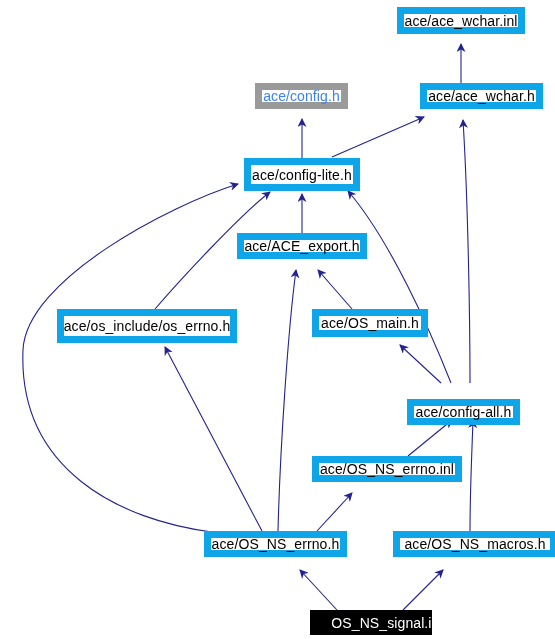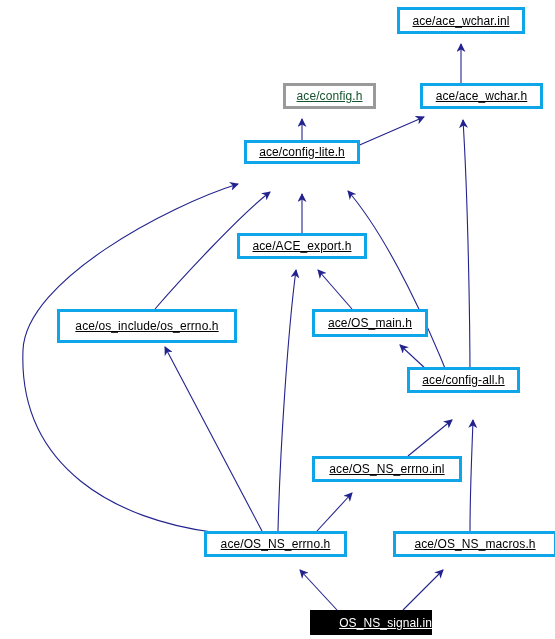--- a/index.html
+++ b/index.html
@@ -24,32 +24,30 @@
     width: 555px;
     height: 639px;
   }
   .node {
     position: absolute;
     box-sizing: border-box;
     display: flex;
     align-items: center;
     justify-content: center;
     background: #ffffff;
-    border: 3px solid #0ea5e9;
-    font-size: 12px;
+    border: 7px solid #0ea5e9;
+    font-size: 14px;
     line-height: 1;
     color: #000000;
     white-space: nowrap;
     letter-spacing: 0.1px;
-    text-decoration: underline;
   }
   .node.gray-node {
     border-color: #9a9a9a;
-    color: #14532d;
-    margin-left: 28px;
+    color: #3b82f6;
   }
   .node.current-node {
     background: #000000;
     border-color: #000000;
     color: #ffffff;
   }
   .node-label {
     display: block;
   }
 </style>
@@ -88,33 +86,33 @@
   <div id="node-group">
       <div class="node" style="left: 397px; top: 7px; width: 128px; height: 27px;">
         <span class="node-label">ace/ace_wchar.inl</span>
       </div>
       <div class="node" style="left: 420px; top: 83px; width: 123px; height: 26px;">
         <span class="node-label">ace/ace_wchar.h</span>
       </div>
       <div class="node gray-node" style="left: 255px; top: 83px; width: 93px; height: 26px;">
         <span class="node-label">ace/config.h</span>
       </div>
-      <div class="node" style="left: 244px; top: 140px; width: 116px; height: 24px;">
+      <div class="node" style="left: 244px; top: 158px; width: 116px; height: 33px;">
         <span class="node-label">ace/config-lite.h</span>
       </div>
       <div class="node" style="left: 237px; top: 233px; width: 130px; height: 26px;">
         <span class="node-label">ace/ACE_export.h</span>
       </div>
       <div class="node" style="left: 57px; top: 309px; width: 180px; height: 34px;">
         <span class="node-label">ace/os_include/os_errno.h</span>
       </div>
       <div class="node" style="left: 312px; top: 309px; width: 116px; height: 28px;">
         <span class="node-label">ace/OS_main.h</span>
       </div>
-      <div class="node" style="left: 407px; top: 367px; width: 113px; height: 26px;">
+      <div class="node" style="left: 407px; top: 399px; width: 113px; height: 26px;">
         <span class="node-label">ace/config-all.h</span>
       </div>
       <div class="node" style="left: 312px; top: 456px; width: 150px; height: 26px;">
         <span class="node-label">ace/OS_NS_errno.inl</span>
       </div>
       <div class="node" style="left: 204px; top: 531px; width: 143px; height: 26px; text-align: right;">
         <span class="node-label">ace/OS_NS_errno.h</span>
       </div>
       <div class="node" style="left: 393px; top: 531px; width: 164px; height: 26px;">
         <span class="node-label">ace/OS_NS_macros.h</span>

